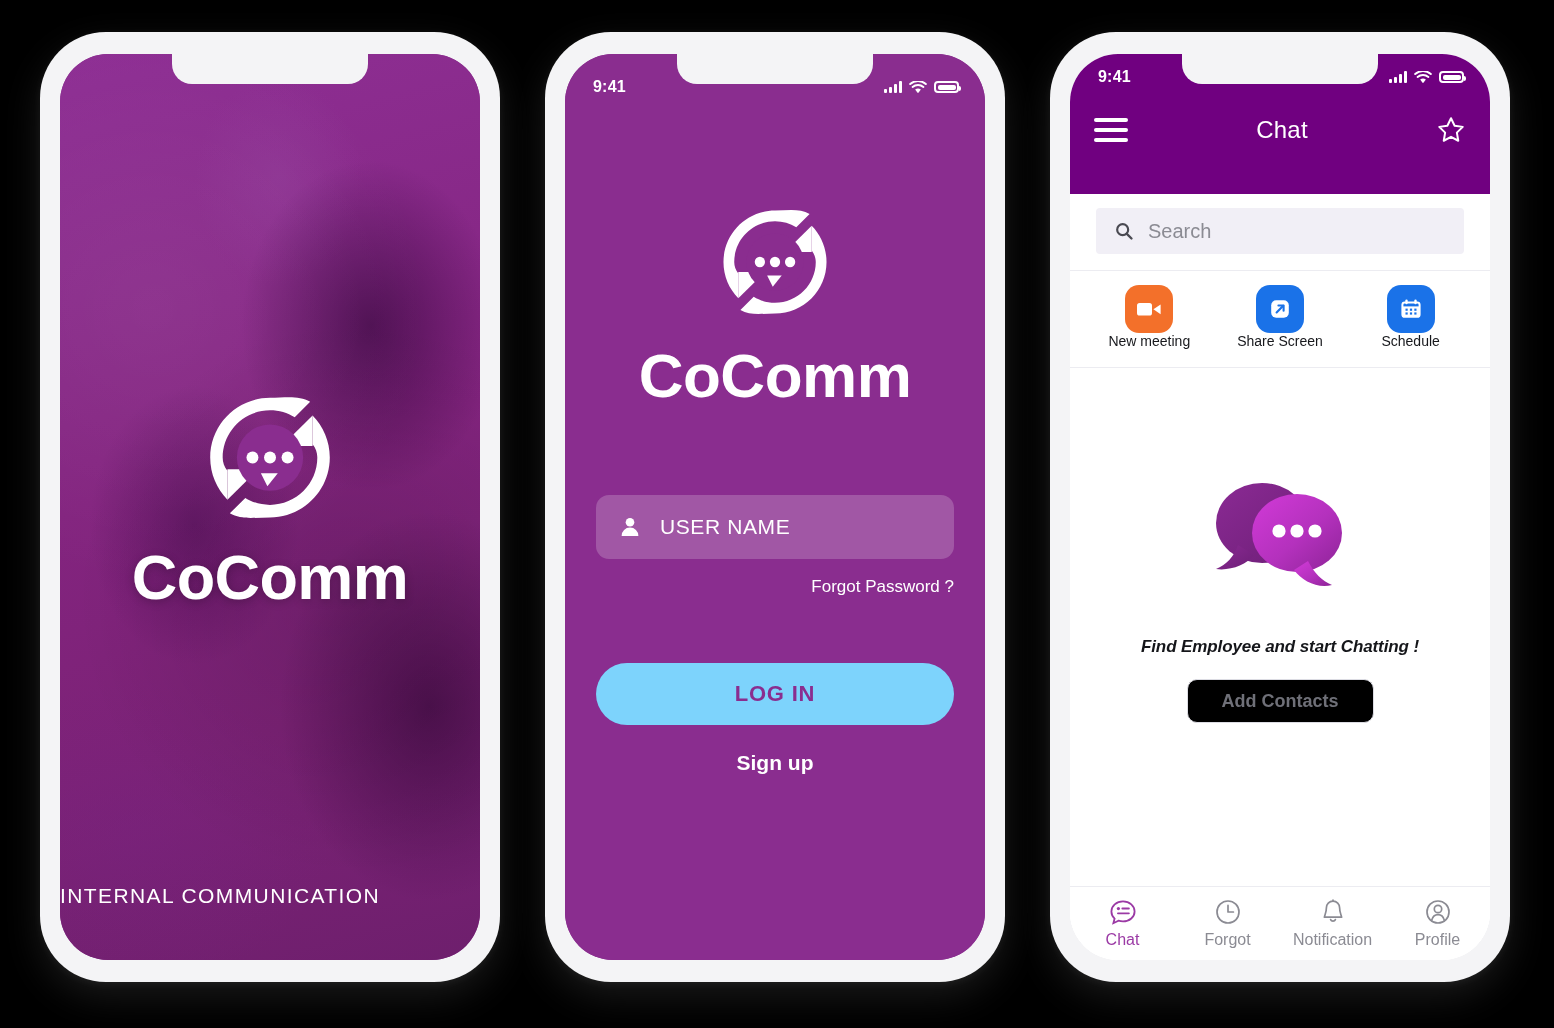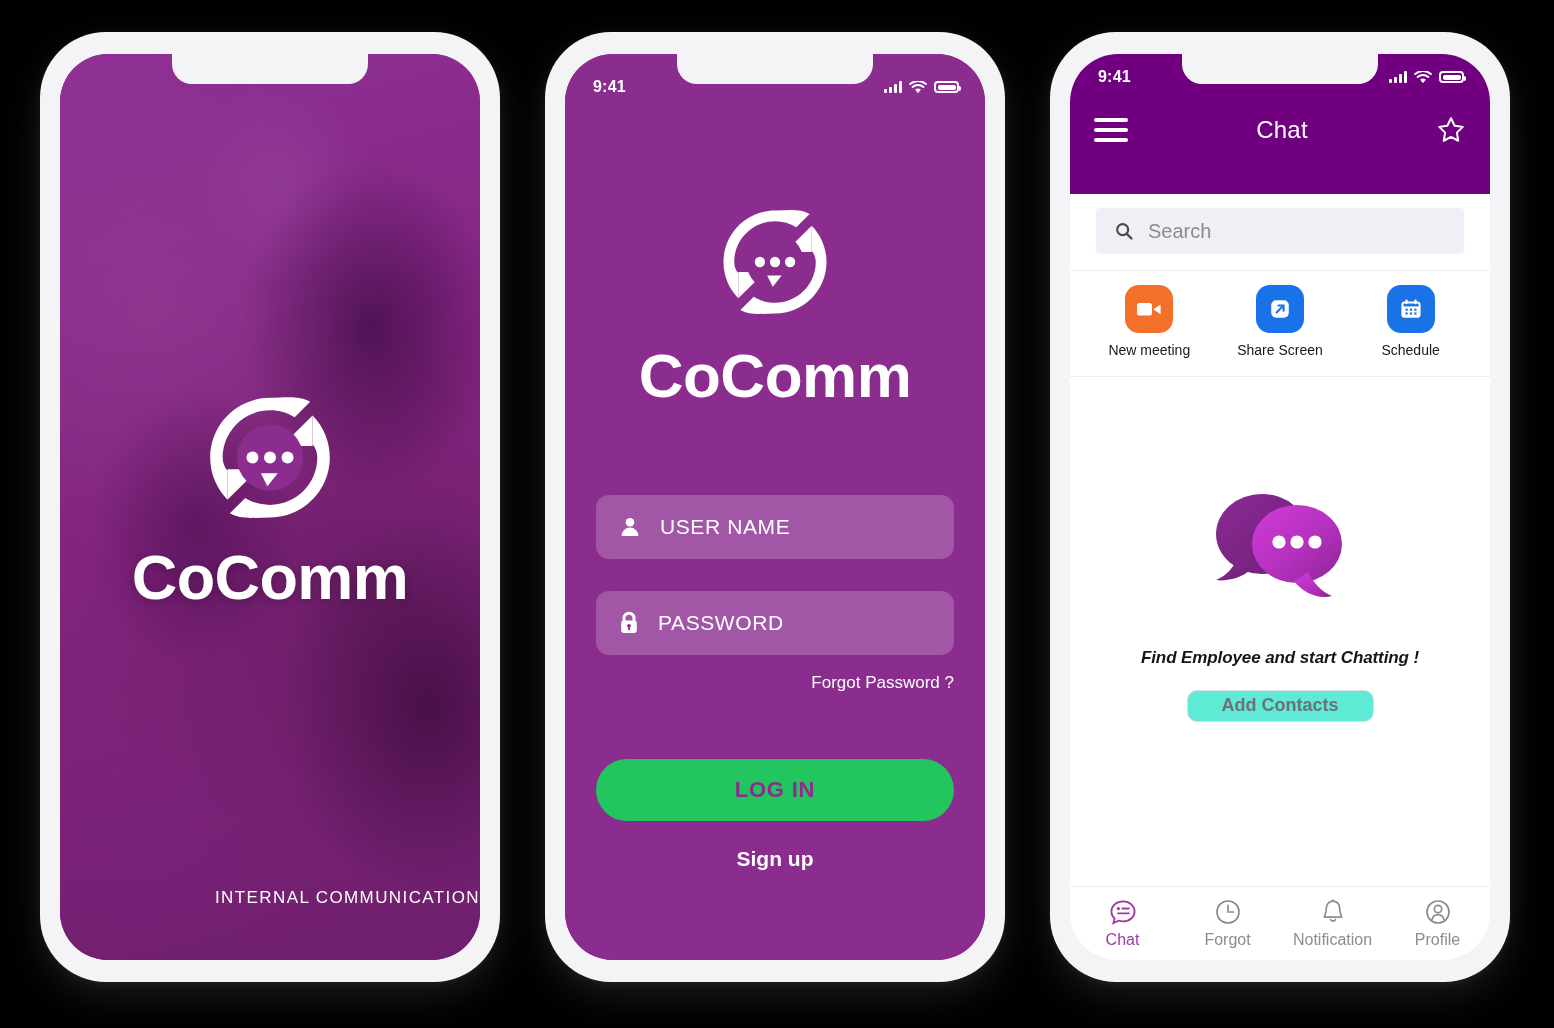--- a/index.html
+++ b/index.html
@@ -88,21 +88,21 @@
     position:absolute; left:0; right:0; top:50%; transform:translateY(-52%);
     display:flex; flex-direction:column; align-items:center; z-index:5;
   }
   .splash-wordmark{
     color:#fff; font-size:63px; font-weight:bold; letter-spacing:-.6px;
     margin-top:18px;
     text-shadow:0 2px 10px rgba(0,0,0,.22);
   }
   .splash-tag{
     position:absolute; left:0; right:0; bottom:52px;
-    text-align:right; color:#fff; font-size:17px;
+    text-align:left; color:#fff; font-size:21px;
     letter-spacing:1.4px; font-weight:500; z-index:5;
   }
 
   
   .logo{ position:relative; display:block; }
 
   
   .login{
     position:absolute; inset:0;
     background:#8a2d8f;
@@ -120,21 +120,21 @@
     border-radius:13px; display:flex; align-items:center;
     padding:0 22px; gap:18px; margin-bottom:32px;
   }
   .field-label{ color:#ffffff; font-size:21px; letter-spacing:.6px; }
   .forgot{
     width:358px; text-align:right; color:#fff; font-size:17px;
     margin-top:-14px;
   }
   .login-btn{
     width:358px; height:62px; margin-top:66px;
-    background:#22c55e; border:none; border-radius:32px;
+    background:#7dd3fc; border:none; border-radius:32px;
     color:#8a2d8f; font-size:22px; font-weight:bold; letter-spacing:.8px;
     font-family:"Liberation Sans", sans-serif; cursor:pointer;
   }
   .signup{
     margin-top:26px; color:#fff; font-size:21px; font-weight:bold;
   }
 
   
   .chat{ position:absolute; inset:0; background:#fff; display:flex; flex-direction:column; }
   .chat-purple{ position:absolute; top:0; left:0; right:0; height:140px; background:#700080; }
@@ -156,38 +156,38 @@
     height:46px; background:#f1eff6; border-radius:4px;
     display:flex; align-items:center; gap:14px; padding:0 18px;
   }
   .search-ph{ color:#8b8b93; font-size:20px; }
 
   .actions{
     display:flex; justify-content:space-around; align-items:flex-start;
     padding:14px 14px 18px;
     border-top:1px solid #ececf1; border-bottom:1px solid #ececf1;
   }
-  .action{ display:flex; flex-direction:column; align-items:center; gap:9px; width:96px; cursor:pointer; }
+  .action{ display:flex; flex-direction:column; align-items:center; width:96px; cursor:pointer; }
   .action-tile{
     width:48px; height:48px; border-radius:14px;
     display:flex; align-items:center; justify-content:center;
   }
   .action-label{ font-size:14px; color:#17181c; }
 
   .empty{
     flex:1; display:flex; flex-direction:column; align-items:center;
     justify-content:center; padding-bottom:56px;
   }
   .empty-title{
     font-size:17px; font-weight:bold; color:#15161a;
     margin-top:30px; letter-spacing:-.1px;font-style:italic;
   }
   .add-contacts{
-    margin-top:22px; height:32px; padding:0 34px;
-    background:#5eead4; border:1px solid #dcdce3; border-radius:10px;
+    margin-top:22px; height:44px; padding:0 34px;
+    background:#000000; border:1px solid #dcdce3; border-radius:10px;
     color:#6f7078; font-size:18px; font-weight:bold;
     font-family:"Liberation Sans", sans-serif; cursor:pointer;
   }
 
   .tabbar{
     height:74px; border-top:1px solid #ececf1;
     display:flex; align-items:center; justify-content:space-around;
     background:#fff;
   }
   .tab{ display:flex; flex-direction:column; align-items:center; gap:5px; width:100px; cursor:pointer; }
@@ -266,29 +266,20 @@
 
         <div class="login-word">CoComm</div>
 
         <div class="fields">
           <div class="field">
             <svg width="24" height="24" viewBox="0 0 24 24">
               <circle cx="12" cy="7.3" r="4.3" fill="#fff"></circle>
               <path d="M3.6 21 a8.4 8.4 0 0 1 16.8 0 Z" fill="#fff"></path>
             </svg>
             <span class="field-label">USER NAME</span>
-          </div>
-          <div class="field">
-            <svg width="22" height="24" viewBox="0 0 22 24">
-              <path d="M6 10 V7.2 a5 5 0 0 1 10 0 V10" stroke="#fff" stroke-width="3" fill="none"></path>
-              <rect x="3.2" y="9.6" width="15.6" height="12.4" rx="2.4" fill="#fff"></rect>
-              <circle cx="11" cy="14.8" r="1.9" fill="#8a2d8f"></circle>
-              <rect x="10.1" y="15" width="1.8" height="4" fill="#8a2d8f"></rect>
-            </svg>
-            <span class="field-label">PASSWORD</span>
           </div>
         </div>
 
         <div class="forgot">Forgot Password ?</div>
 
         <button class="login-btn">LOG IN</button>
         <div class="signup">Sign up</div>
       </div>
       <div class="notch"></div>
     </div>

